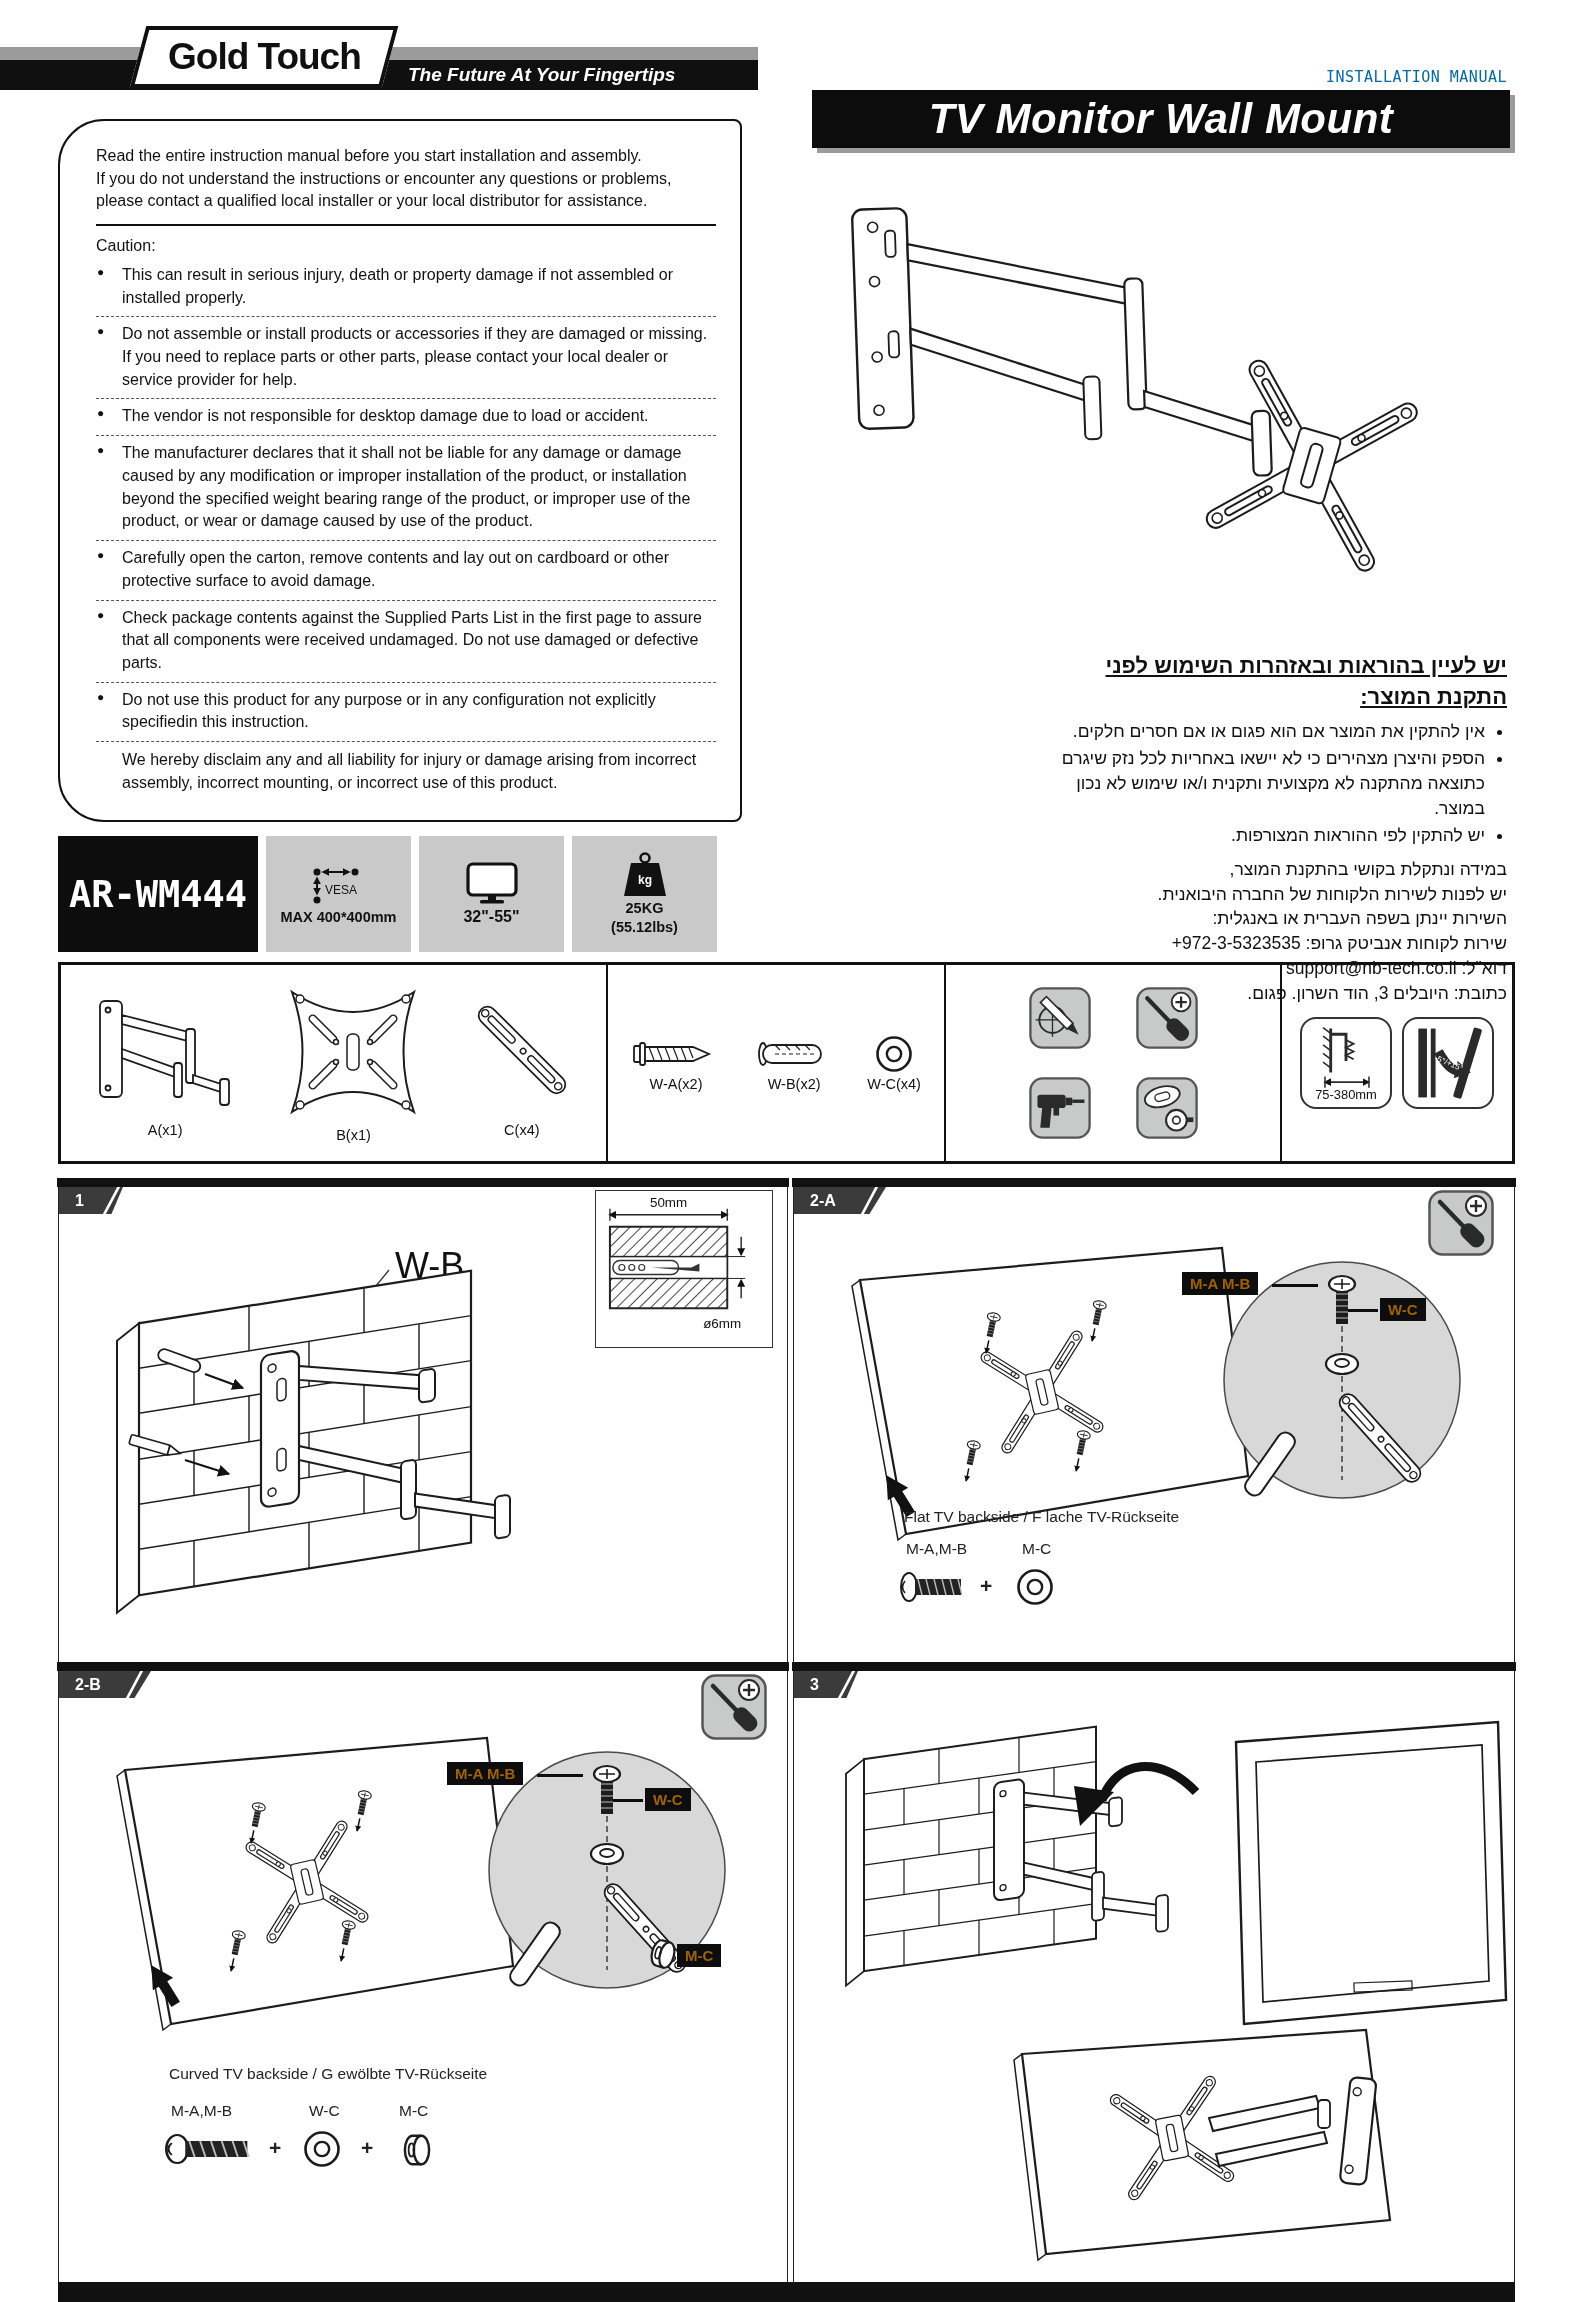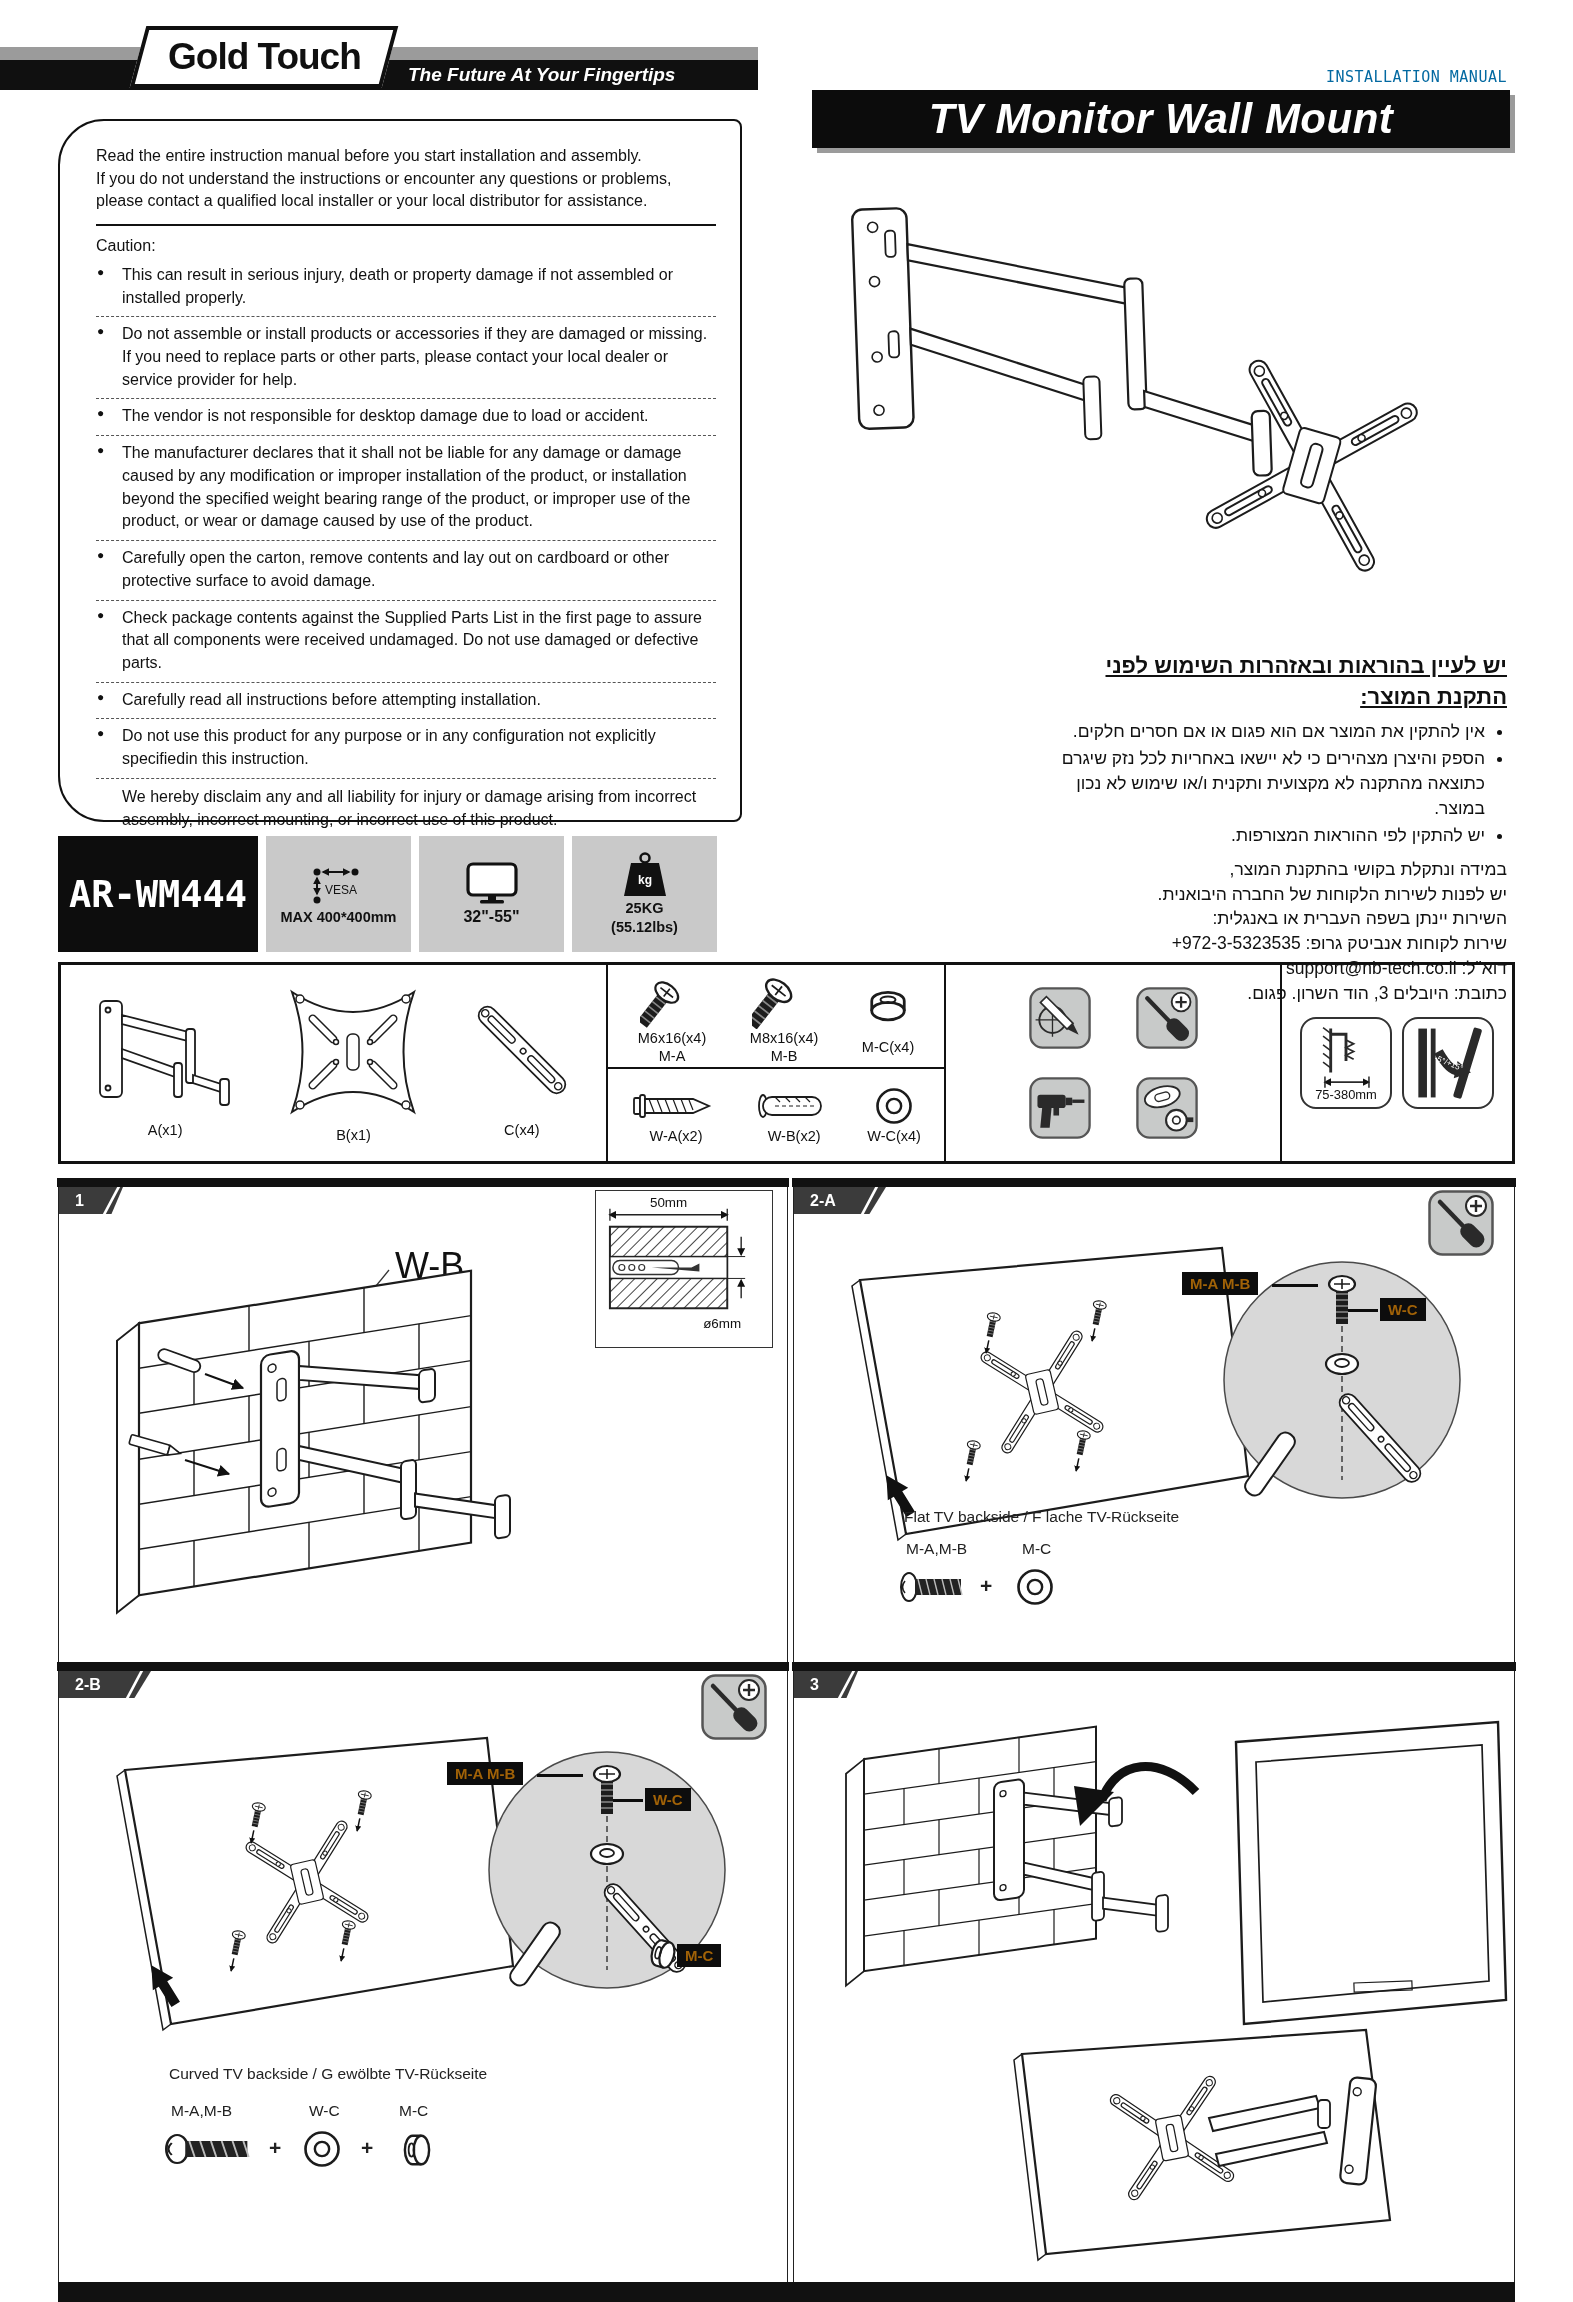--- a/index.html
+++ b/index.html
@@ -229,21 +229,20 @@
     <div>If you do not understand the instructions or encounter any questions or problems, please contact a qualified local installer or your local distributor for assistance.</div>
     <div class="rule"></div>
     <div>Caution:</div>
     <ul class="cautions">
       <li>This can result in serious injury, death or property damage if not assembled or installed properly.</li>
       <li>Do not assemble or install products or accessories if they are damaged or missing. If you need to replace parts or other parts, please contact your local dealer or service provider for help.</li>
       <li>The vendor is not responsible for desktop damage due to load or accident.</li>
       <li>The manufacturer declares that it shall not be liable for any damage or damage caused by any modification or improper installation of the product, or installation beyond the specified weight bearing range of the product, or improper use of the product, or wear or damage caused by use of the product.</li>
       <li>Carefully open the carton, remove contents and lay out on cardboard or other protective surface to avoid damage.</li>
       <li>Check package contents against the Supplied Parts List in the first page to assure that all components were received undamaged. Do not use damaged or defective parts.</li>
-      <li>Carefully read all instructions before attempting installation.</li>
       <li>Do not use this product for any purpose or in any configuration not explicitly specifiedin this instruction.</li>
     </ul>
     <div class="disclaimer">We hereby disclaim any and all liability for injury or damage arising from incorrect assembly, incorrect mounting, or incorrect use of this product.</div>
   </div>
 
   <svg style="position:absolute;left:828px;top:152px" width="625" height="498" viewBox="0 0 620 495">
     <g transform="rotate(-2 300 250)" stroke="#1c1c1c" fill="#fff">
       <rect x="30" y="48" width="54" height="218" rx="10" stroke-width="2.4"></rect>
       <circle cx="50" cy="66" r="5" stroke-width="1.6"></circle>
         <circle cx="50" cy="120" r="5" stroke-width="1.6"></circle>
@@ -361,48 +360,20 @@
         <svg width="110" height="130" viewBox="0 0 110 130">
           <g transform="translate(55,63) rotate(-45) scale(0.8)">
               <use href="#g-strip"></use>
             </g>
         </svg>
         <div class="lbl">C(x4)</div>
       </div>
     </div>
 
     <div class="sec-screws">
-      <div class="screwrow top">
-        <div class="screwcell">
-          <svg width="64" height="62" viewBox="0 0 64 62">
-              <g transform="translate(28,24) rotate(38)">
-                <use href="#g-screw-v"></use>
-              </g>
-            </svg>
-          <div class="lbl">M6x16(x4)</div>
-          <div class="lbl">M-A</div>
-        </div>
-        <div class="screwcell">
-          <svg width="64" height="62" viewBox="0 0 64 62">
-              <g transform="translate(28,22) rotate(38) scale(1.1)">
-                <use href="#g-screw-v"></use>
-              </g>
-            </svg>
-          <div class="lbl">M8x16(x4)</div>
-          <div class="lbl">M-B</div>
-        </div>
-        <div class="screwcell">
-          <svg width="50" height="62" viewBox="0 0 50 62">
-              <g transform="translate(25,30) rotate(90) scale(1.25)">
-                <use href="#g-spacer"></use>
-              </g>
-            </svg>
-          <div class="lbl">M-C(x4)</div>
-        </div>
-      </div>
       <div class="screwrow">
         <div class="screwcell">
           <svg width="90" height="42" viewBox="0 0 90 42">
             <g stroke="#1c1c1c" fill="#fff" stroke-width="1.8">
               <rect x="3" y="13" width="6" height="16" rx="1.5"></rect>
               <rect x="9" y="10" width="5" height="22" rx="2"></rect>
               <path d="M14 14 H62 L78 21 L62 28 H14 Z"></path>
               <path d="M18 14 l5 13 m3-13 l5 13 m3-13 l5 13 m3-13 l5 13 m3-13 l5 13 m3-12 l4 10" stroke-width="1.2" fill="none"></path>
             </g>
           </svg>

